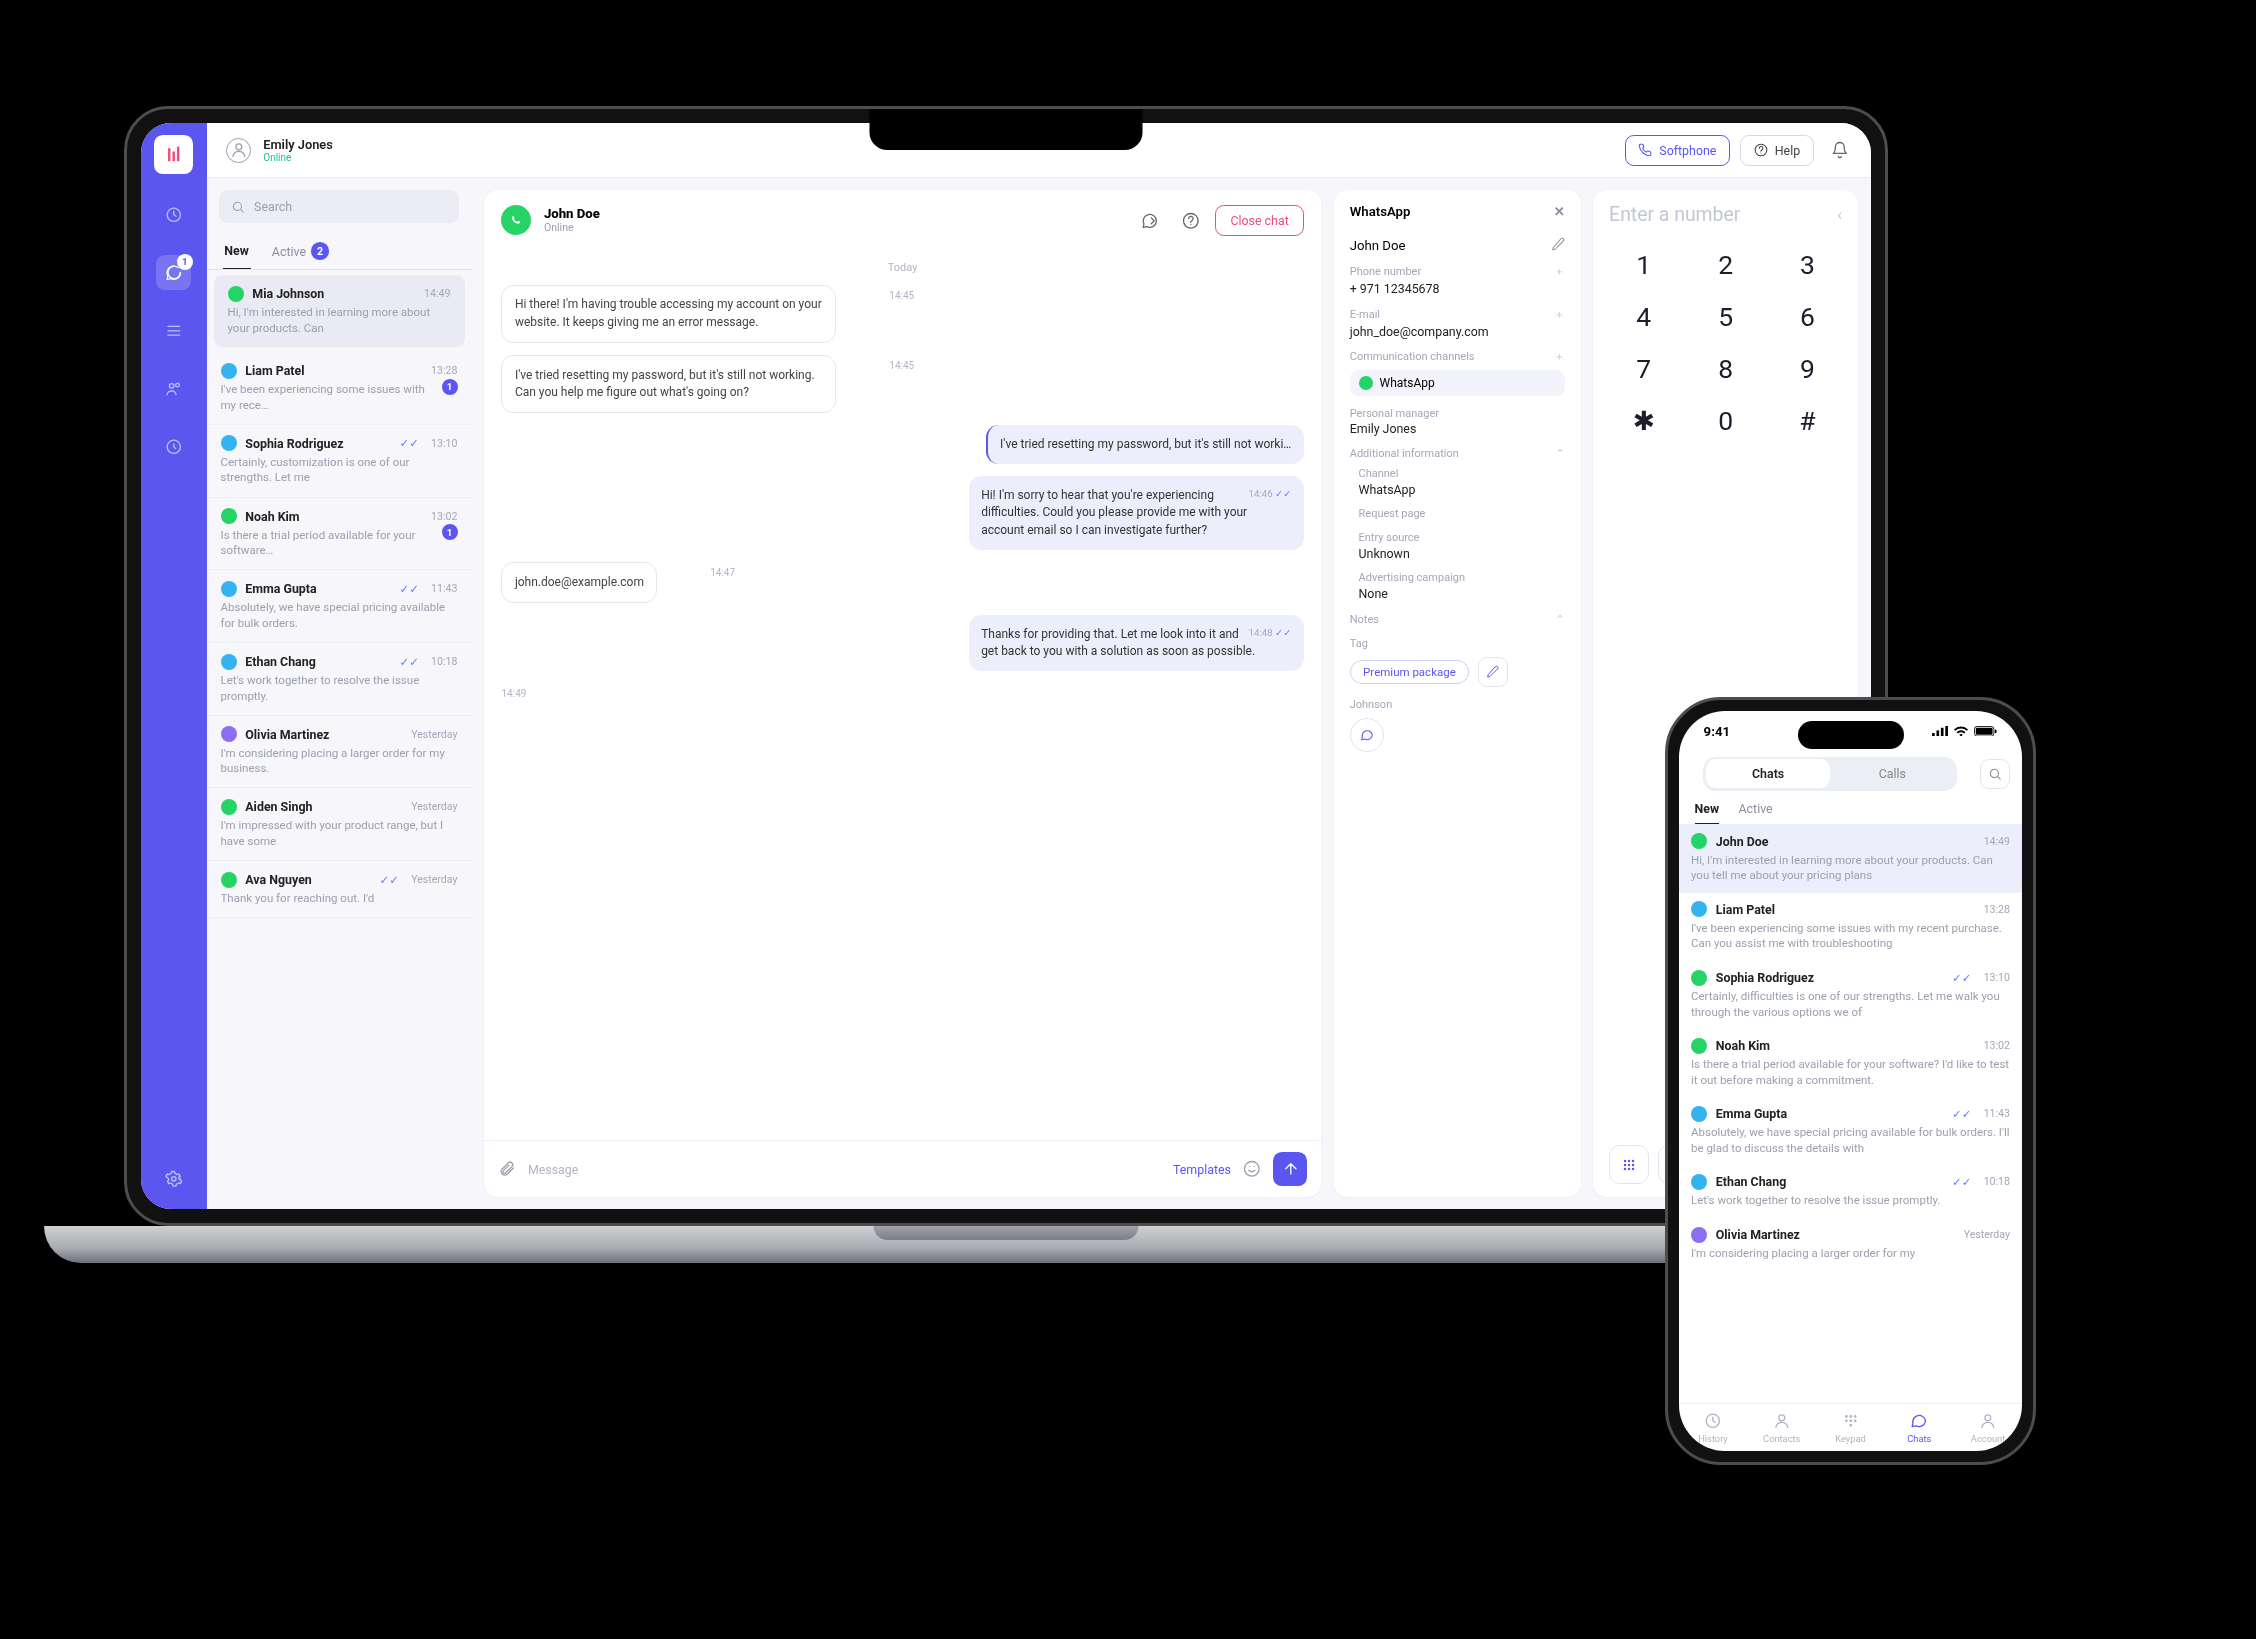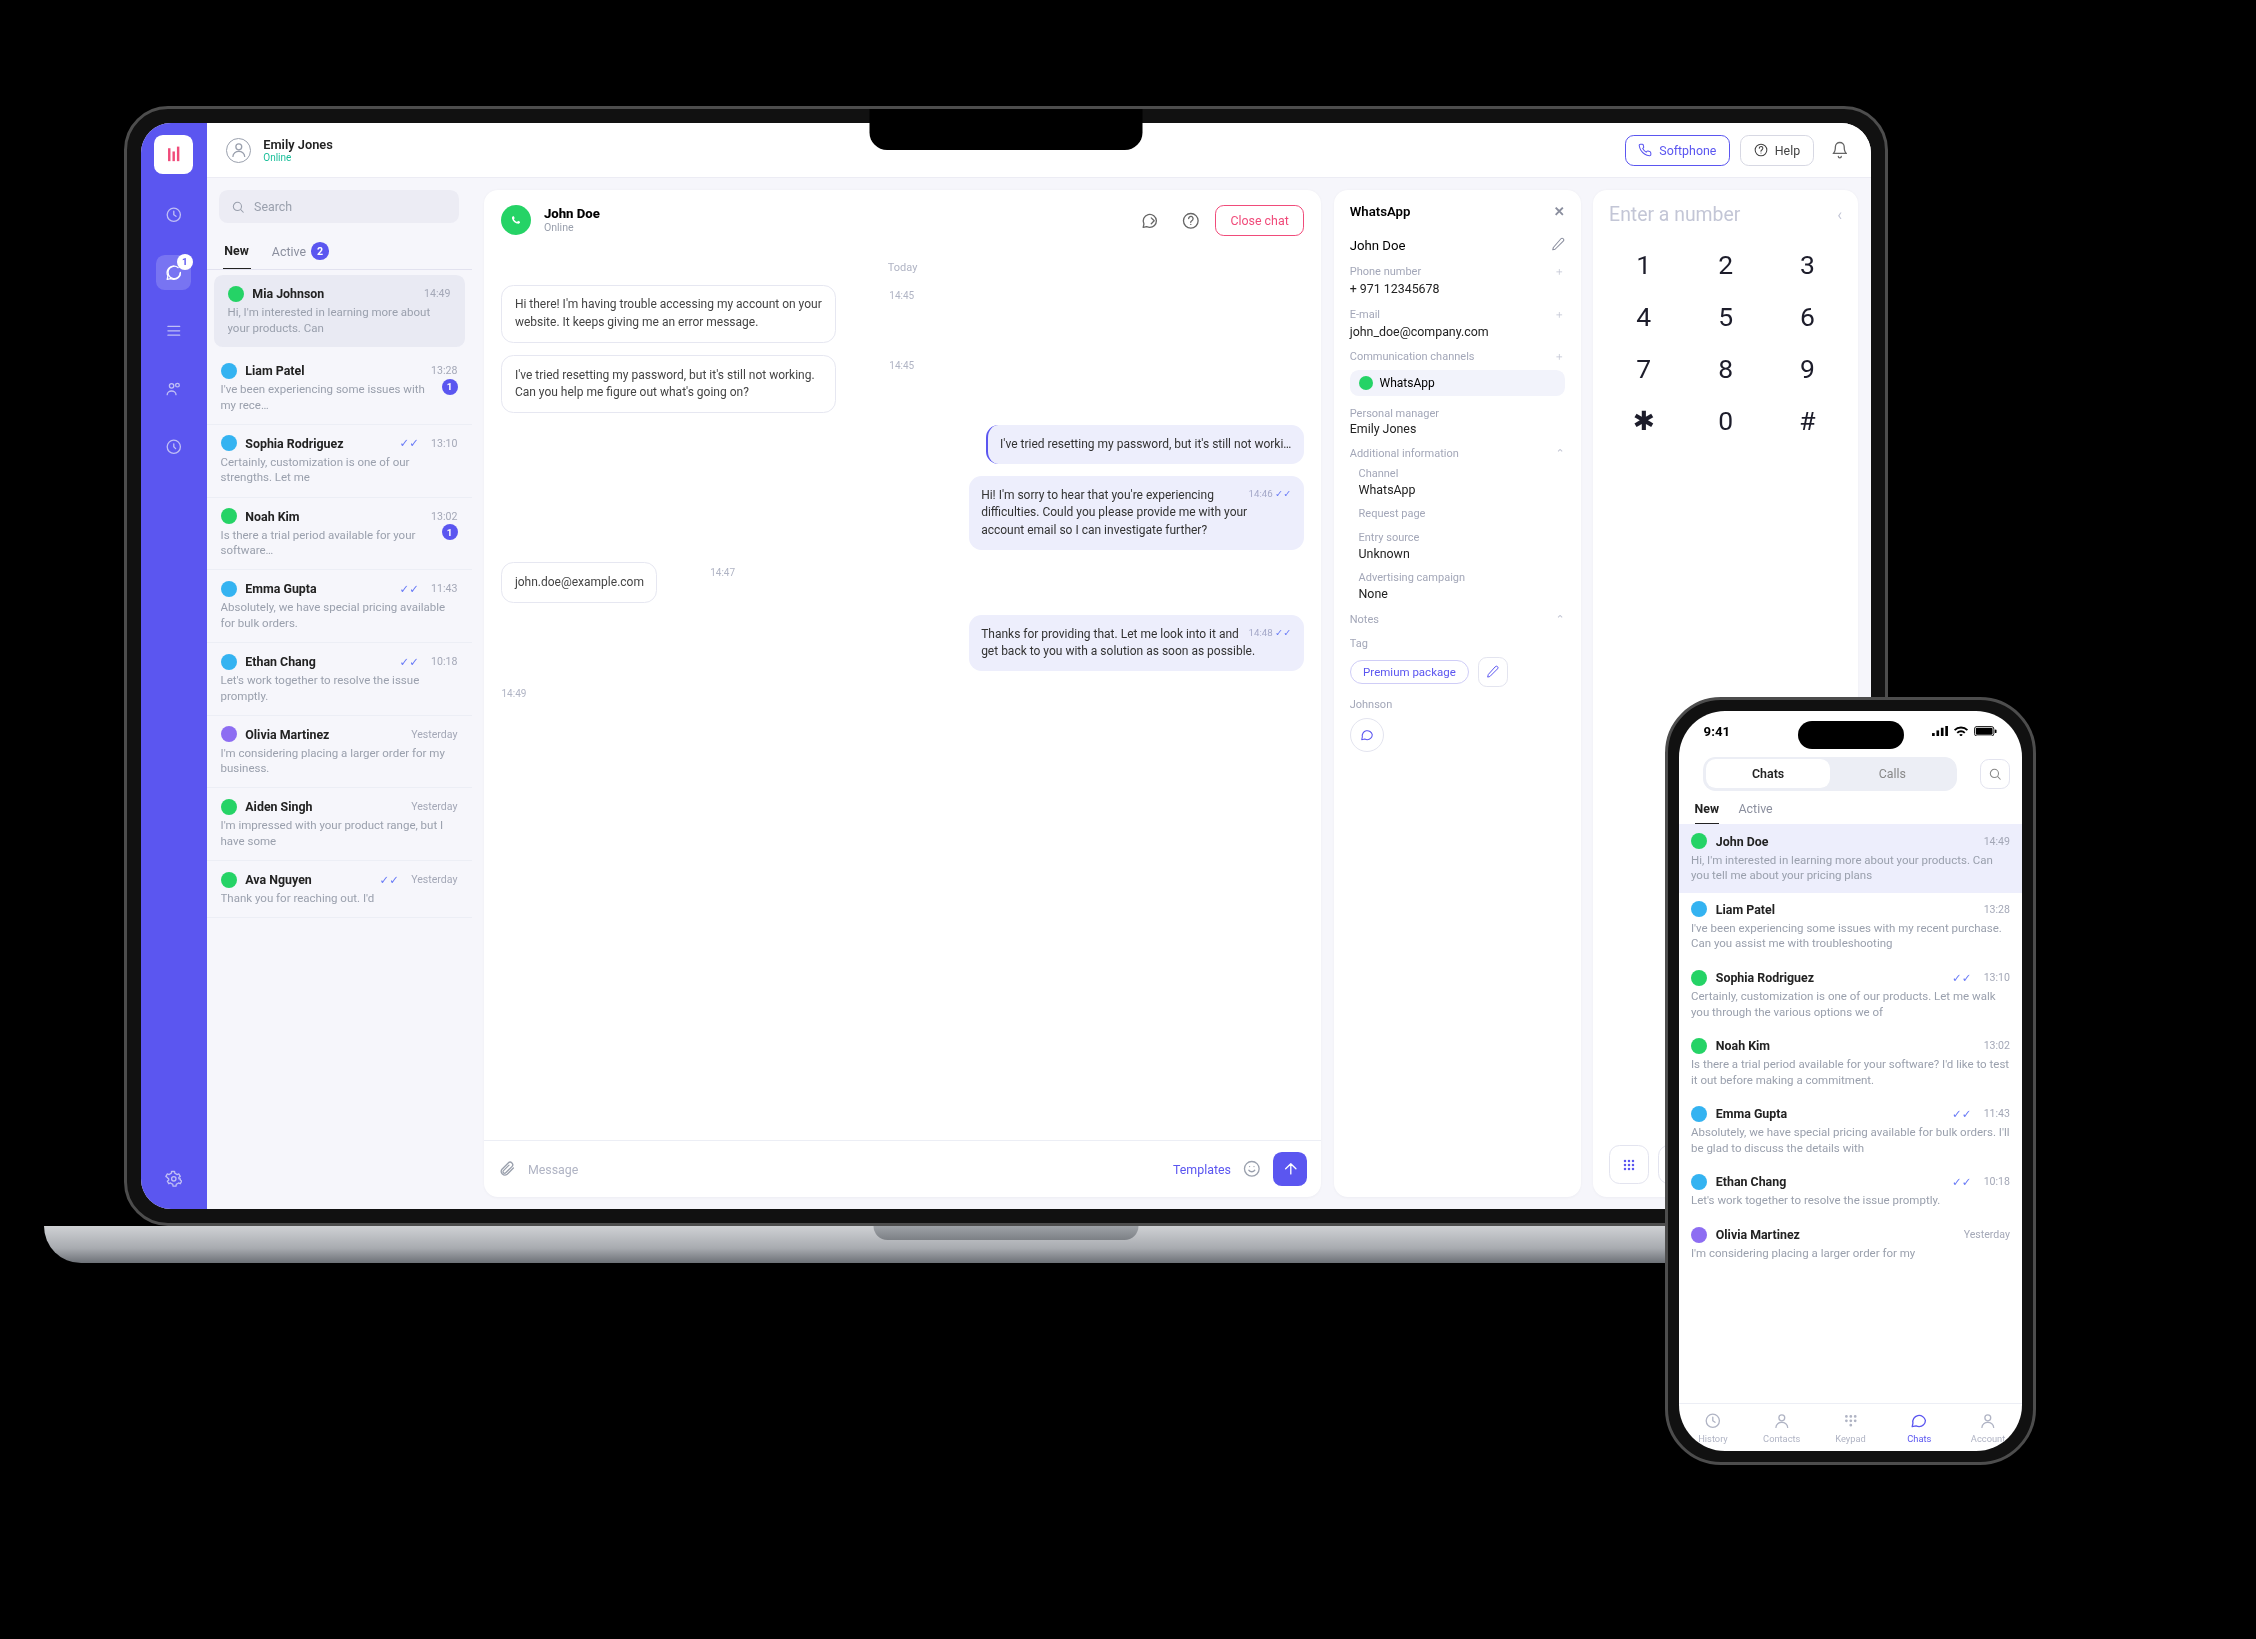--- a/index.html
+++ b/index.html
@@ -675,21 +675,21 @@
           </div>
     <div class="cprev">I've been experiencing some issues with my recent purchase. Can you assist me with troubleshooting</div>
         </div>
         <div class="p-item">
           <div class="crow">
             <span class="cdot" style="background:#25d366"></span>
     <span class="cname">Sophia Rodriguez</span>
     <span class="dblcheck">✓✓</span>
     <span class="ctime">13:10</span>
           </div>
-    <div class="cprev">Certainly, customization is one of our products. Let me walk you through the various options we of</div>
+    <div class="cprev">Certainly, difficulties is one of our strengths. Let me walk you through the various options we of</div>
         </div>
         <div class="p-item">
           <div class="crow">
             <span class="cdot" style="background:#25d366"></span>
     <span class="cname">Noah Kim</span>
 
     <span class="ctime">13:02</span>
           </div>
     <div class="cprev">Is there a trial period available for your software? I'd like to test it out before making a commitment.</div>
         </div>

